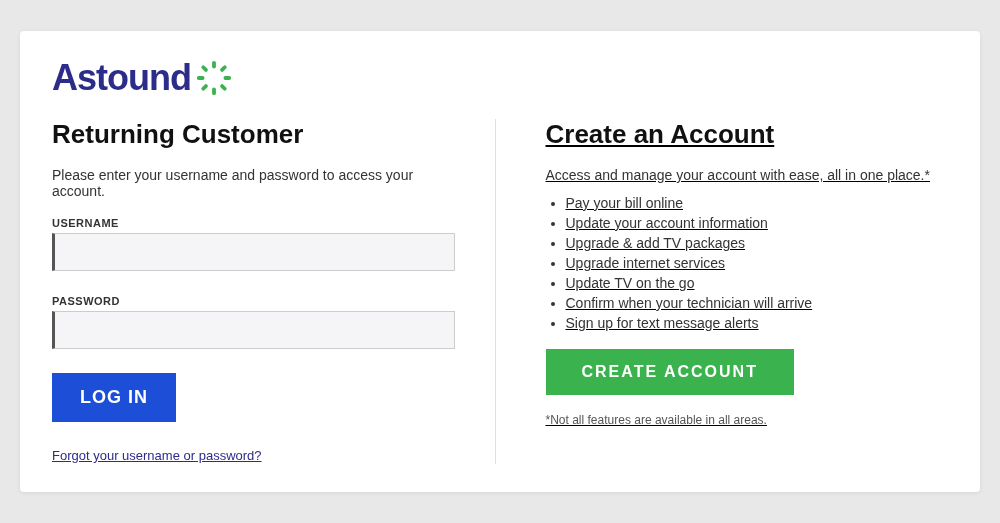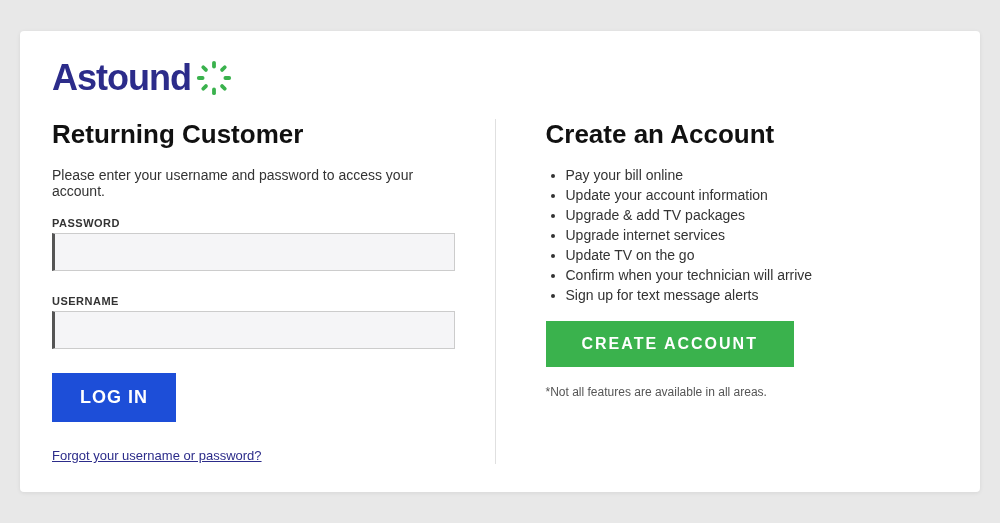--- a/index.html
+++ b/index.html
@@ -69,20 +69,21 @@
 
     .left-col {
       flex: 1;
       border-right: 1px solid #e0e0e0;
       padding-right: 40px;
     }
 
     .right-col {
       flex: 1;
       padding-left: 10px;
+      text-decoration: underline;
     }
 
     
     .section-title {
       font-size: 26px;
       font-weight: bold;
       color: #111;
       margin-bottom: 17px;
     }
 
@@ -221,40 +222,41 @@
       </div>
     </div>
 
     <div class="two-col">
 
       <div class="left-col">
         <h2 class="section-title">Returning Customer</h2>
         <p class="section-subtitle">Please enter your username and password to access your account.</p>
 
         <div class="field-group">
+          <label class="field-label">USERNAME</label>
+          <input type="text" class="text-input" placeholder="" style="">
+        </div>
+
+        <div class="field-group">
           <label class="field-label">PASSWORD</label>
           <input type="password" class="text-input" placeholder="" style="">
         </div>
 
-        <div class="field-group">
-          <label class="field-label">USERNAME</label>
-          <input type="text" class="text-input" placeholder="" style="">
-        </div>
-
         <div style="margin-top:8px;">
           <button class="btn-login">LOG IN</button>
         </div>
 
         <div style="margin-top:10px;">
           <a class="forgot-link" href="#">Forgot your username or password?</a>
         </div>
       </div>
 
       <div class="right-col">
         <h2 class="section-title">Create an Account</h2>
+        <p class="right-subtitle">Access and manage your account with ease, all in one place.*</p>
 
         <ul class="features-list">
           <li class="features-list-item">Pay your bill online</li>
           <li class="features-list-item">Update your account information</li>
           <li class="features-list-item">Upgrade &amp; add TV packages</li>
           <li class="features-list-item">Upgrade internet services</li>
           <li class="features-list-item">Update TV on the go</li>
           <li class="features-list-item">Confirm when your technician will arrive</li>
           <li class="features-list-item">Sign up for text message alerts</li>
         </ul>

